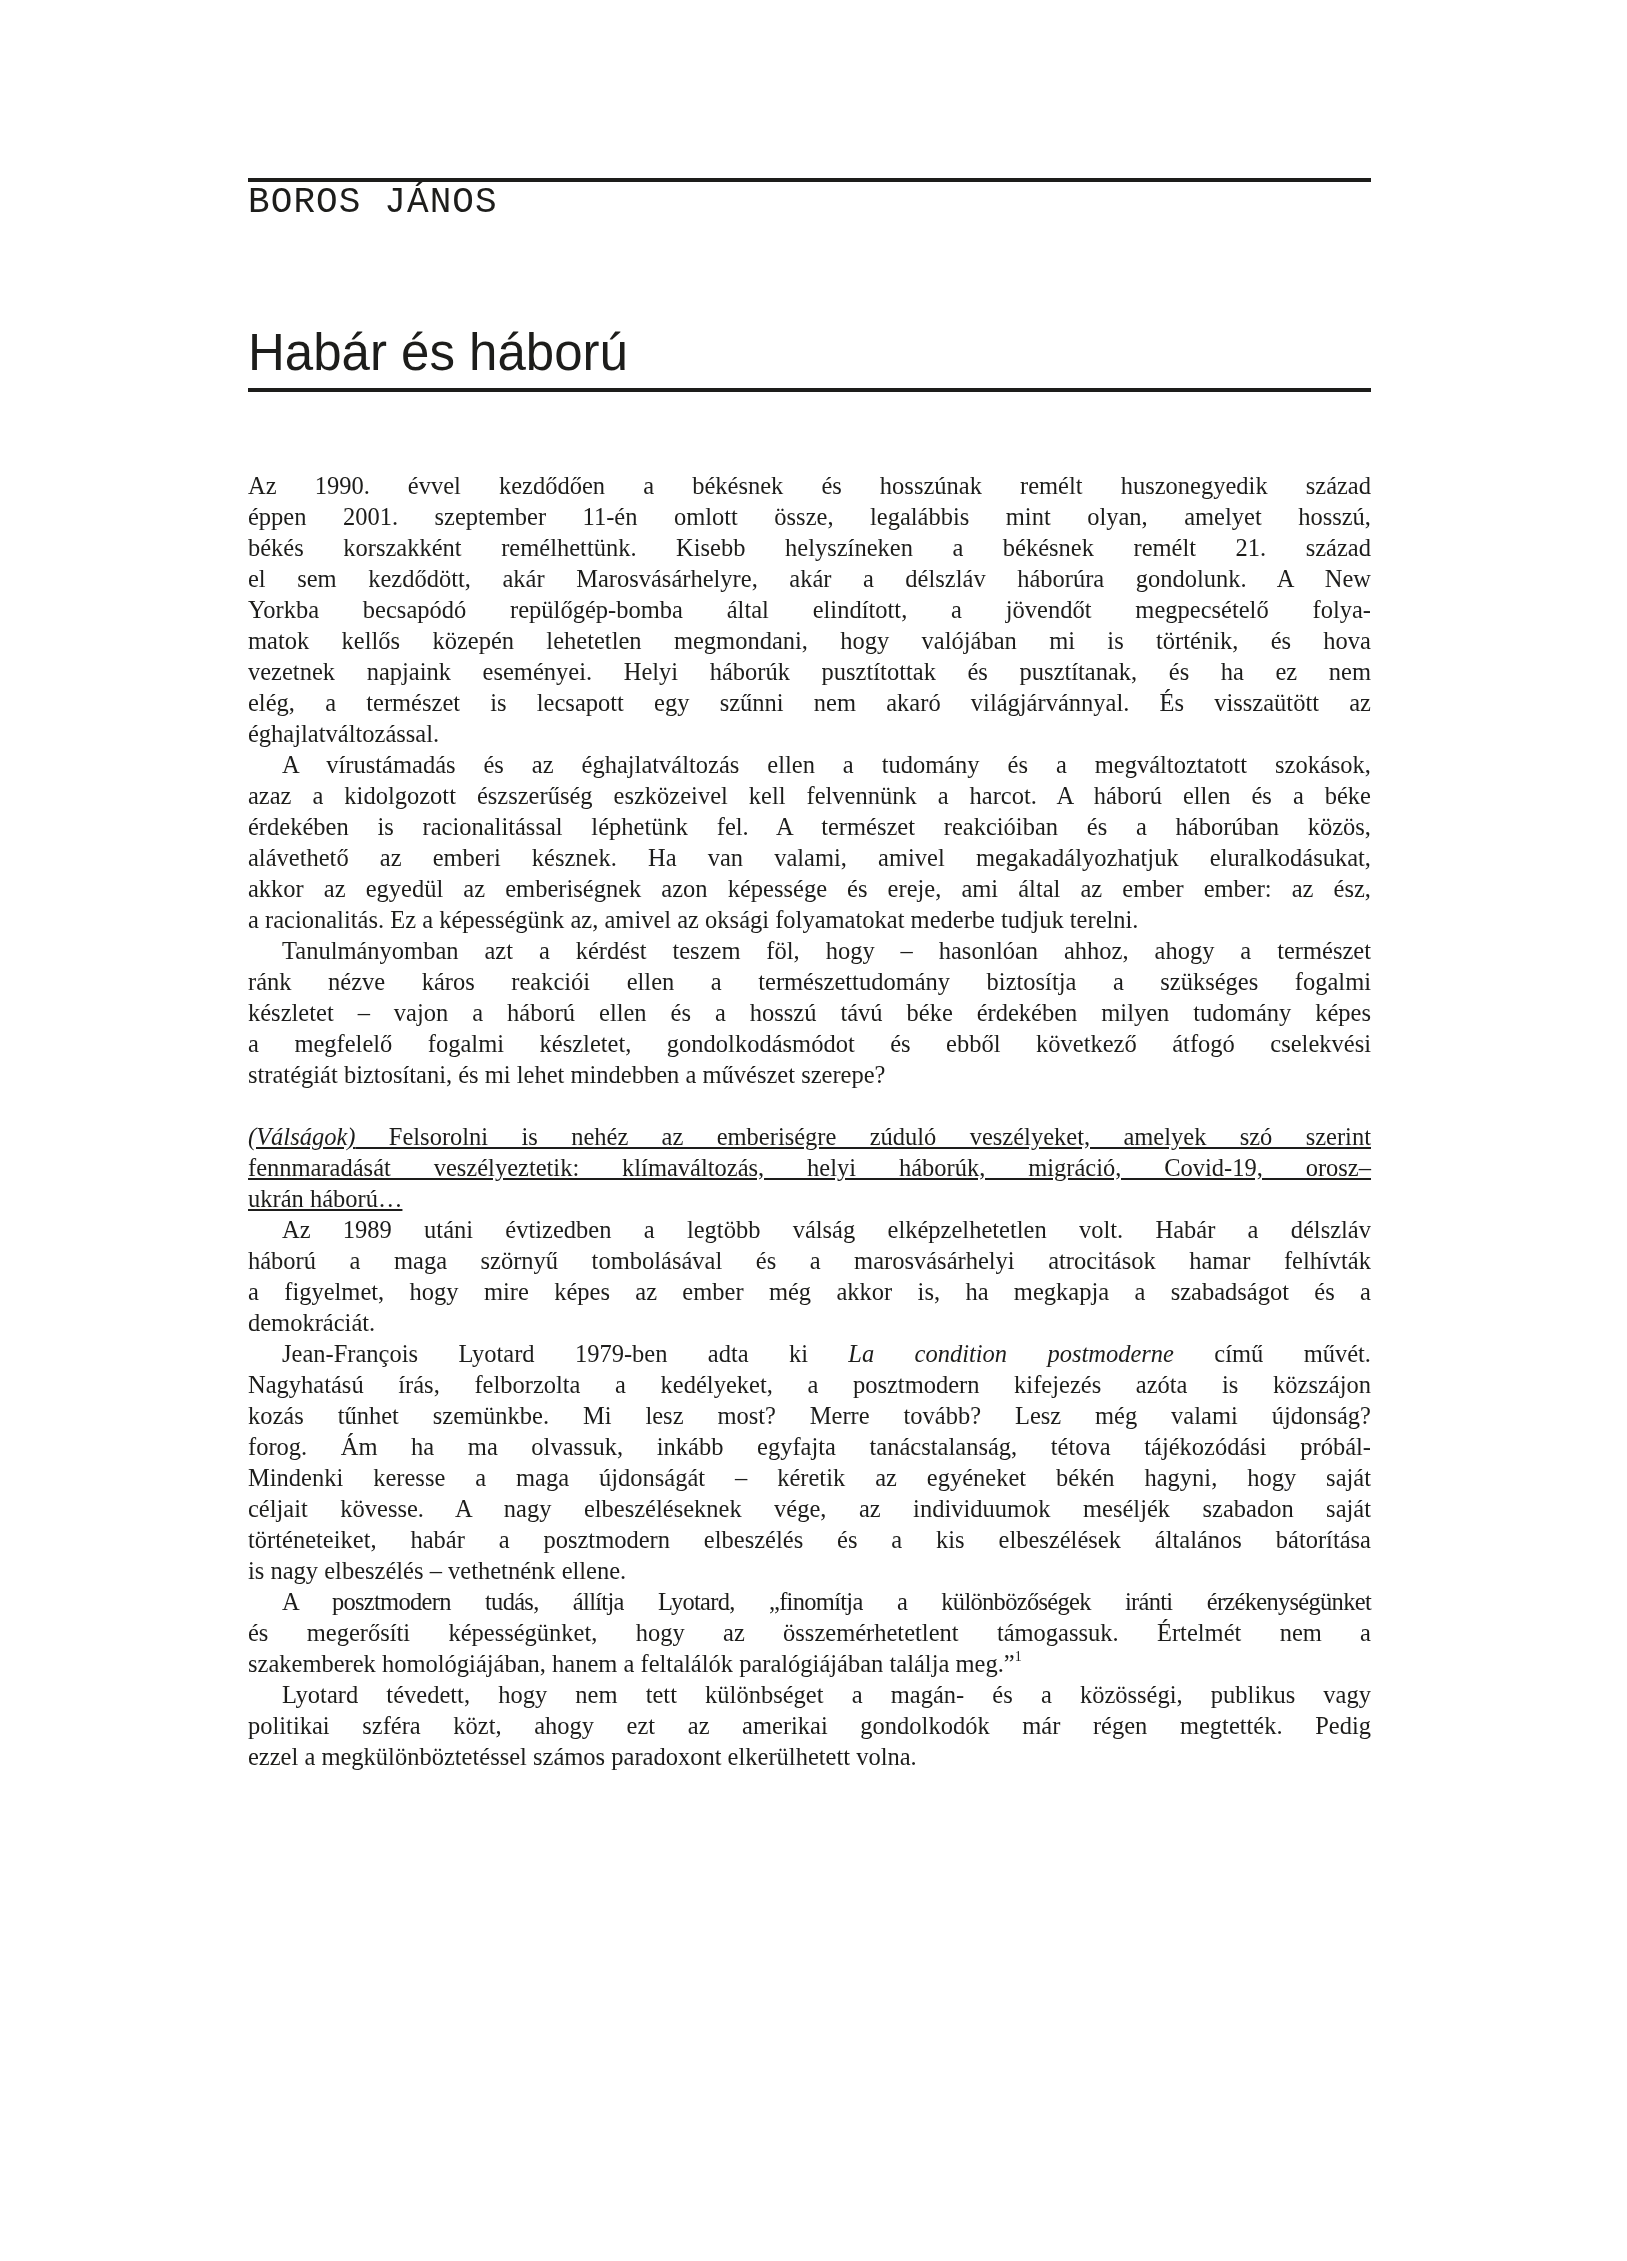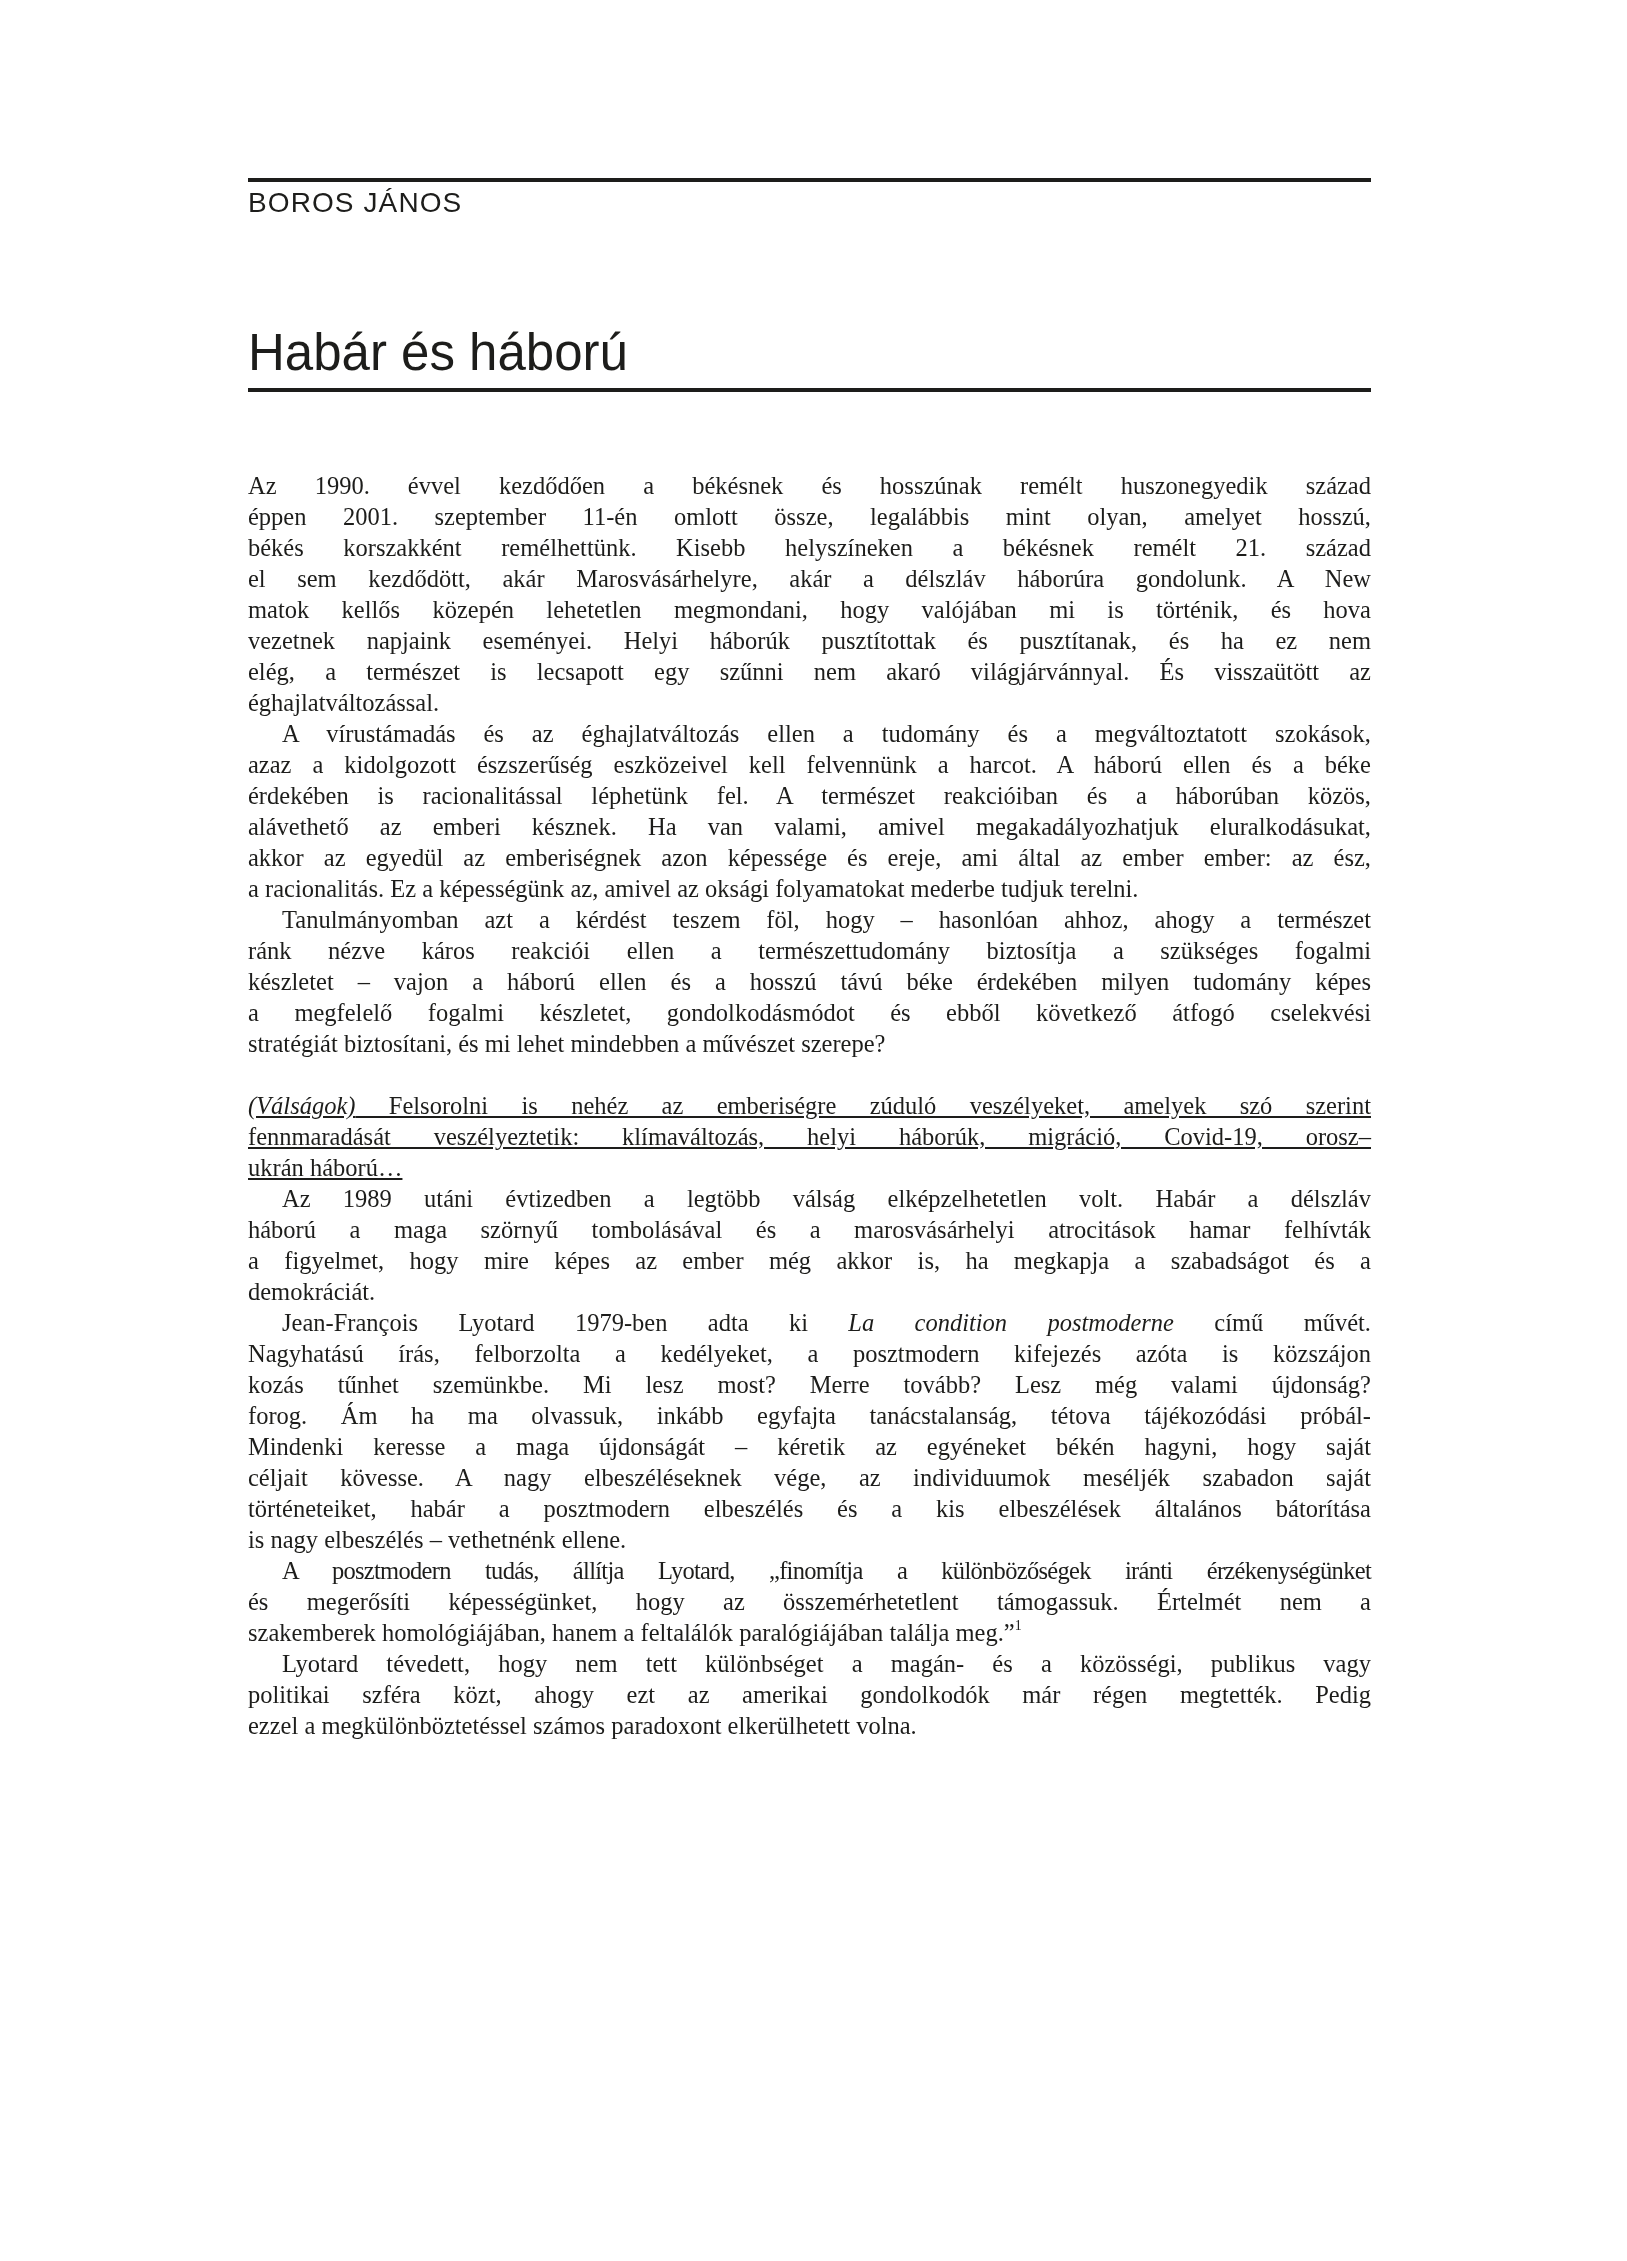--- a/index.html
+++ b/index.html
@@ -26,22 +26,22 @@
       width: 1123px;
       height: 3.8px;
       background: #1d1d1b;
     }
     .rule-top { top: 178px; }
     .rule-title { top: 388px; }
     .author {
       position: absolute;
       left: 0;
       top: 184px;
-      font-family: Liberation Sans, sans-serif;
-      font-size: 28px;
+      font-family: Liberation Mono, monospace;
+      font-size: 36px;
       letter-spacing: 1.1px;
       line-height: 38px;
       white-space: nowrap;
     }
     .title {
       position: absolute;
       left: 0;
       top: 322px;
       font-family: "Liberation Sans", sans-serif;
       font-size: 51px;
@@ -87,20 +87,21 @@
   <h1 class="title" style="margin:0;font-weight:normal;">Habár és háború</h1>
   <div class="rule rule-title"></div>
 
   <div class="body">
 
     <p class="para">
       <span class="line">Az 1990. évvel kezdődően a békésnek és hosszúnak remélt huszonegyedik század</span>
       <span class="line">éppen 2001. szeptember 11-én omlott össze, legalábbis mint olyan, amelyet hosszú,</span>
       <span class="line">békés korszakként remélhettünk. Kisebb helyszíneken a békésnek remélt 21. század</span>
       <span class="line">el sem kezdődött, akár Marosvásárhelyre, akár a délszláv háborúra gondolunk. A New</span>
+      <span class="line">Yorkba becsapódó repülőgép-bomba által elindított, a jövendőt megpecsételő folya-</span>
       <span class="line">matok kellős közepén lehetetlen megmondani, hogy valójában mi is történik, és hova</span>
       <span class="line">vezetnek napjaink eseményei. Helyi háborúk pusztítottak és pusztítanak, és ha ez nem</span>
       <span class="line">elég, a természet is lecsapott egy szűnni nem akaró világjárvánnyal. És visszaütött az</span>
       <span class="line last">éghajlatváltozással.</span>
     </p>
 
     <p class="para">
       <span class="line indent">A vírustámadás és az éghajlatváltozás ellen a tudomány és a megváltoztatott szokások,</span>
       <span class="line">azaz a kidolgozott észszerűség eszközeivel kell felvennünk a harcot. A háború ellen és a béke</span>
       <span class="line">érdekében is racionalitással léphetünk fel. A természet reakcióiban és a háborúban közös,</span>

